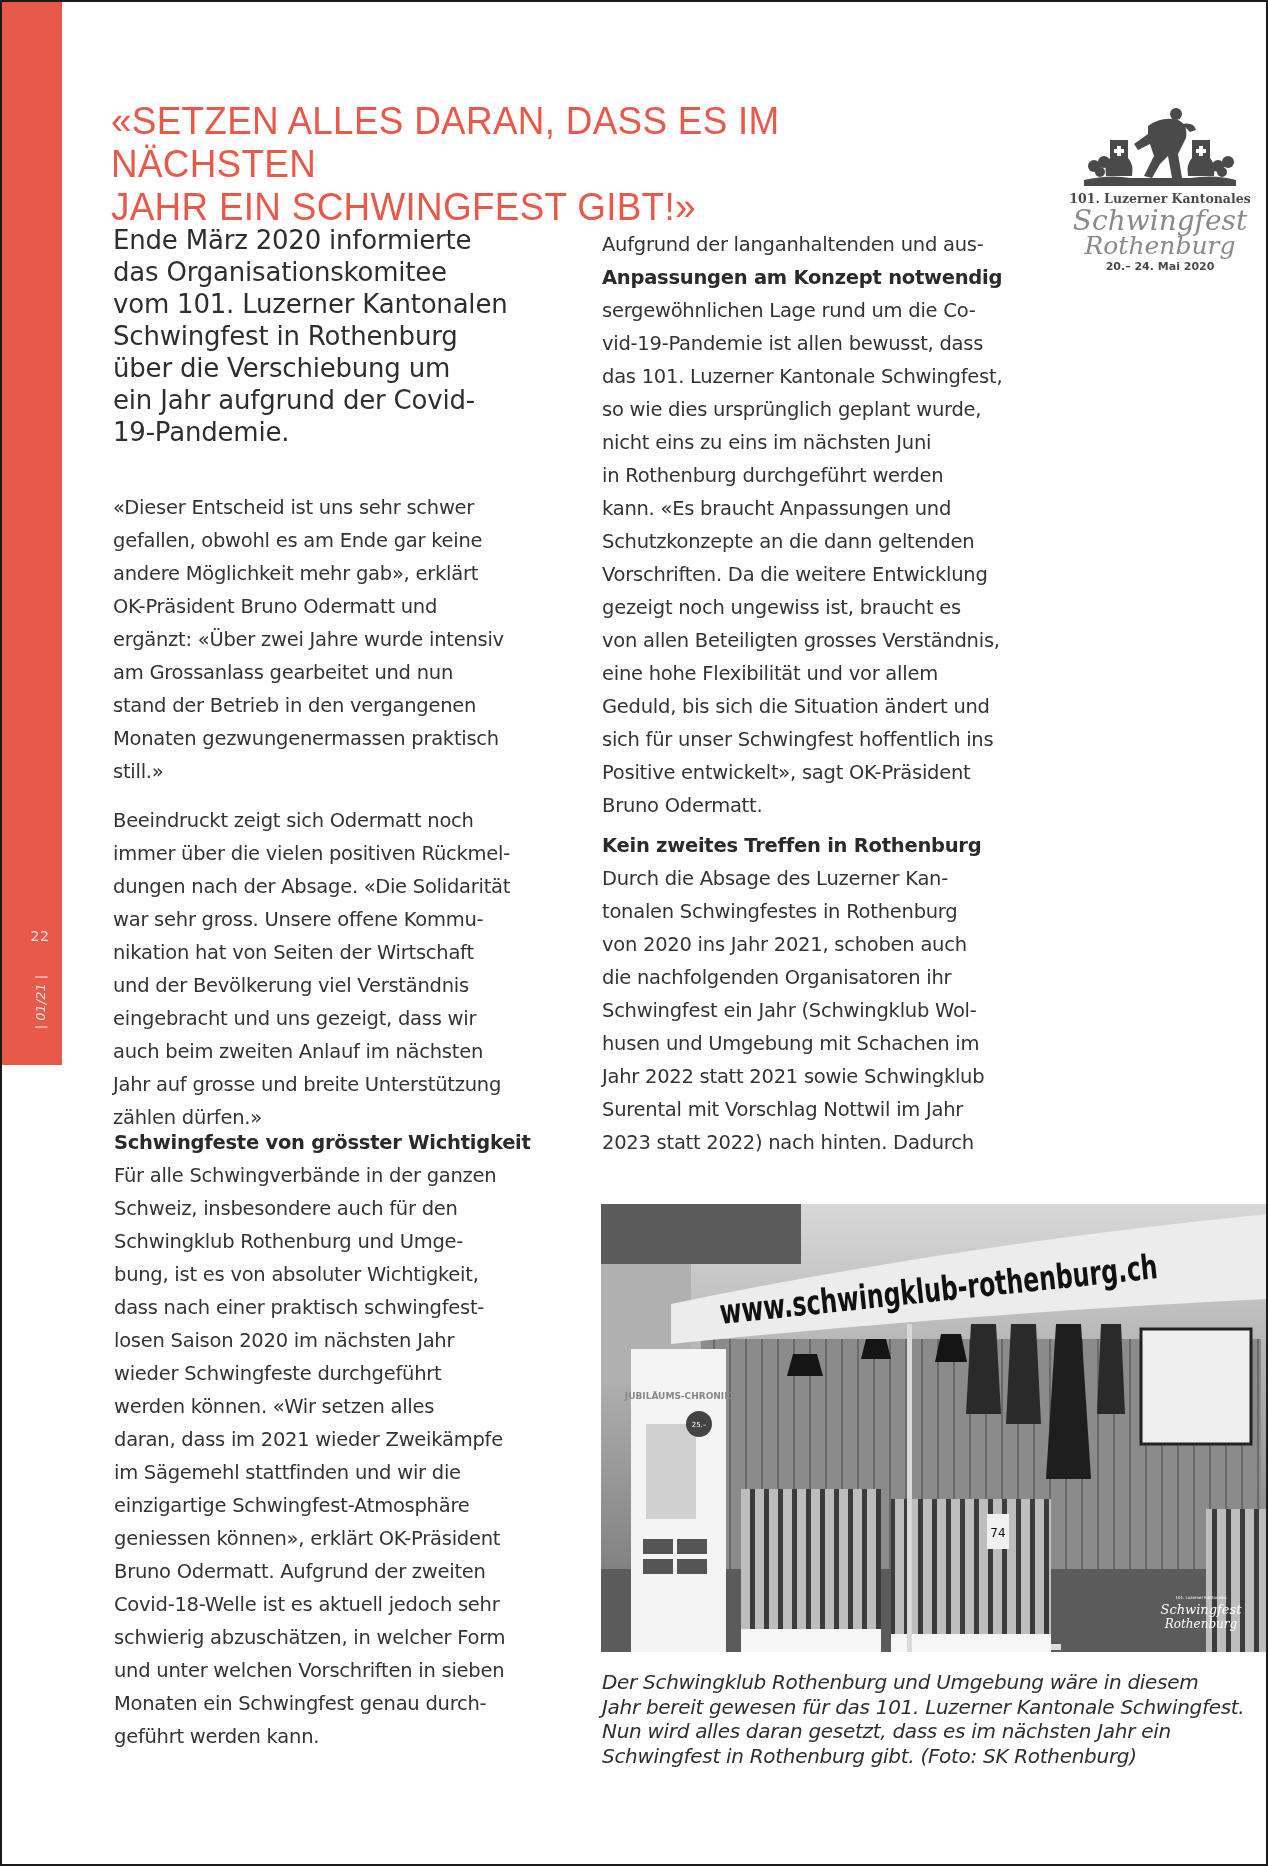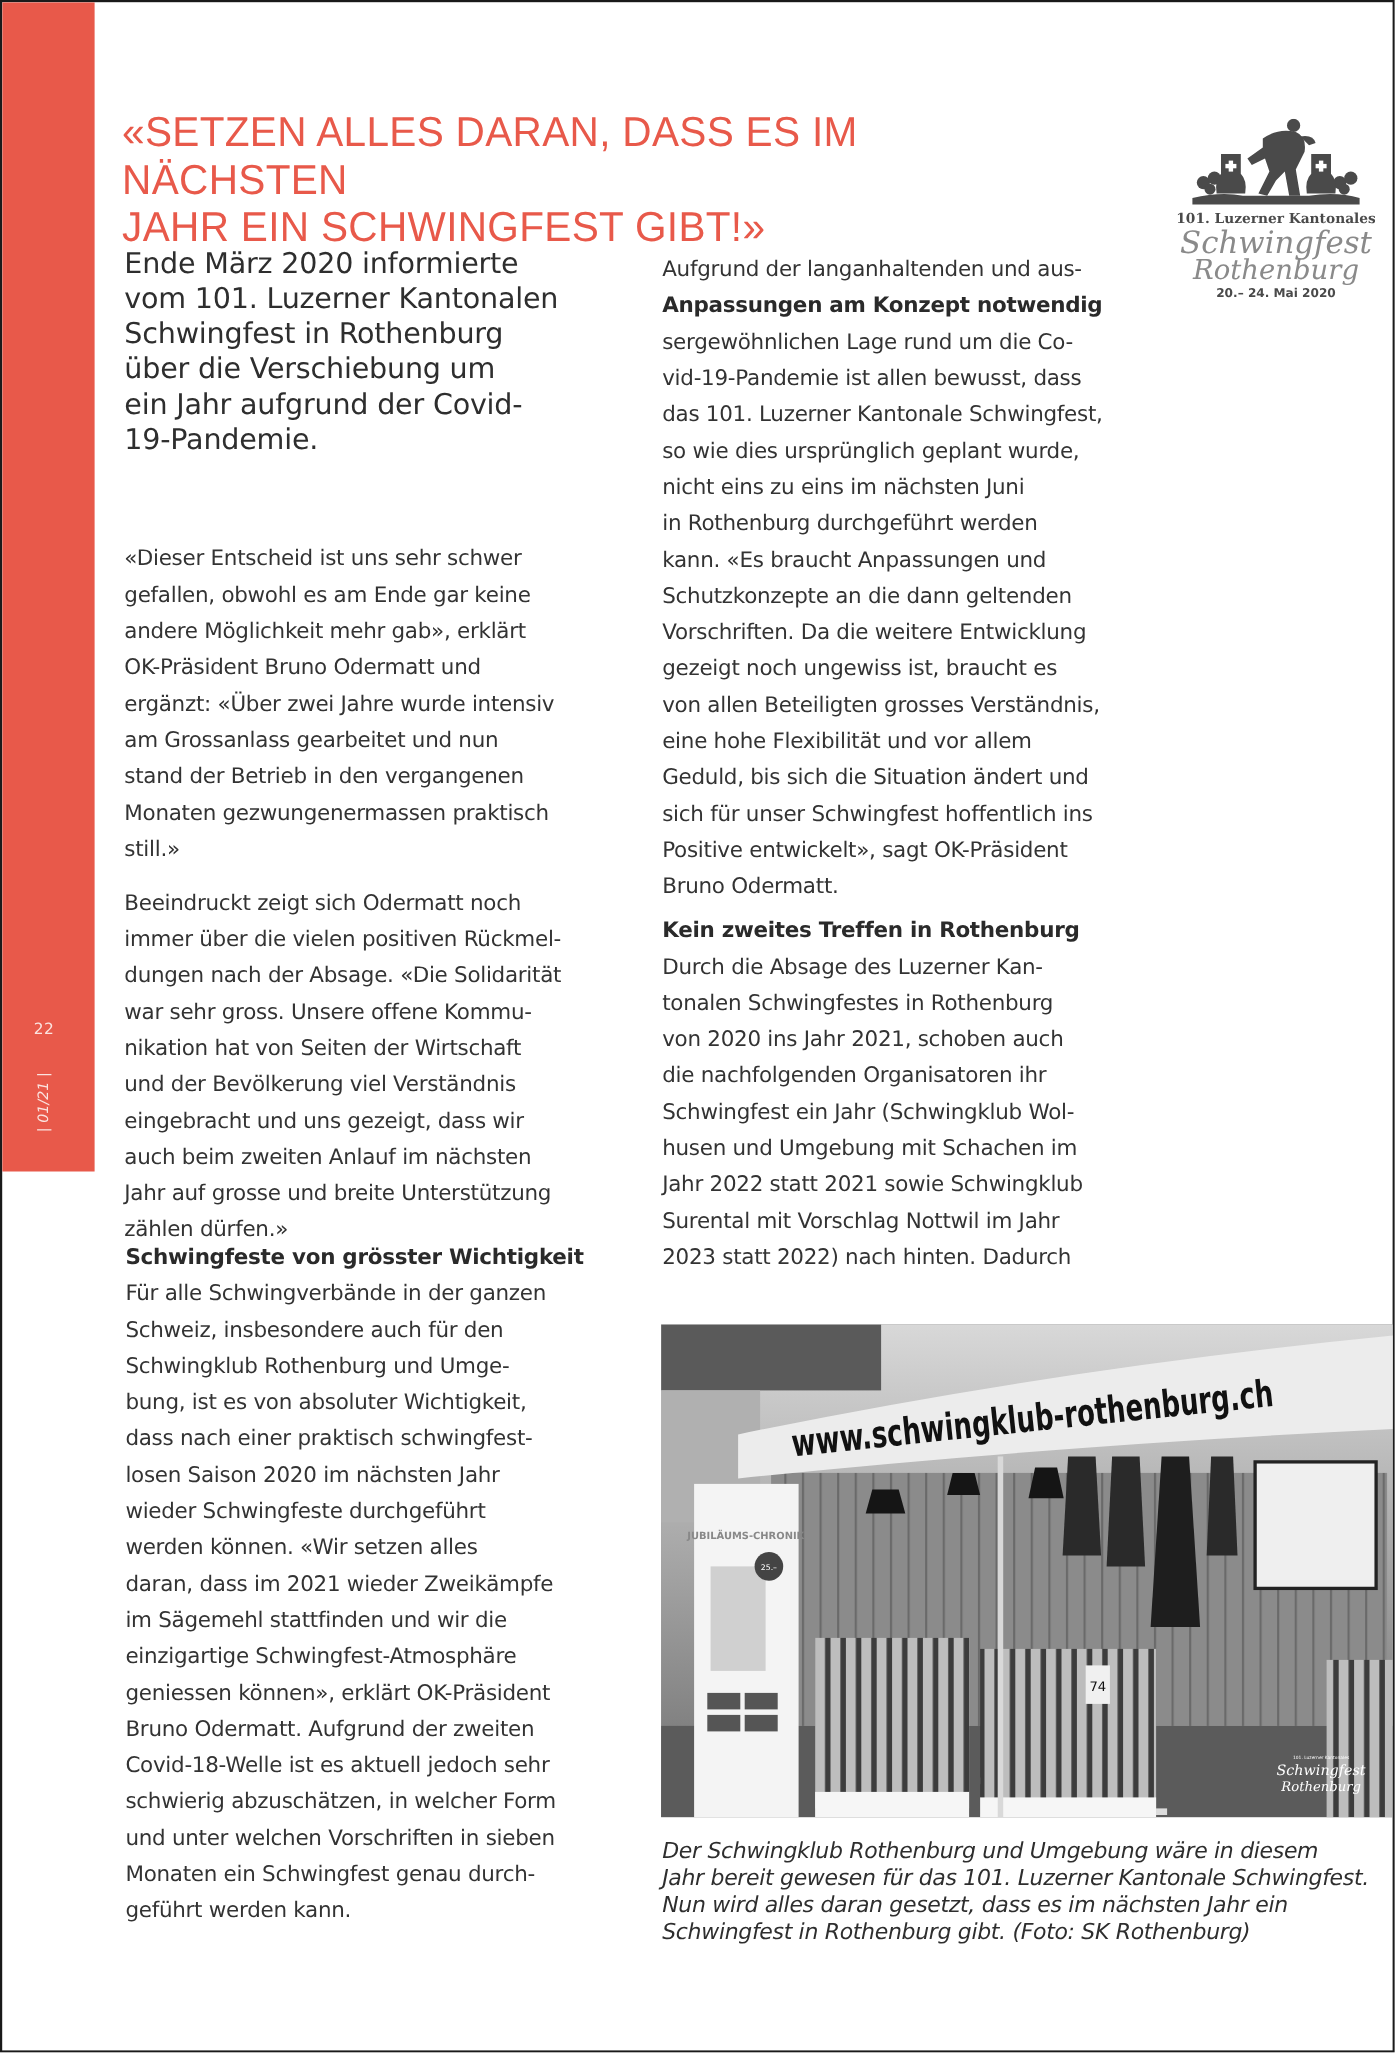--- a/index.html
+++ b/index.html
@@ -3,21 +3,21 @@
 <meta charset="utf-8">
 <style>
   html, body { margin: 0; padding: 0; background: #ffffff; }
   body { width: 1268px; height: 1866px; position: relative; overflow: hidden; }
   .page {
     position: absolute; left: 0; top: 0; width: 1264px; height: 1862px;
     border: 2px solid #1a1a1a; background: #fff; overflow: hidden;
     font-family: "DejaVu Sans", sans-serif; color: #2e2e2e;
   }
   .sidebar {
-    position: absolute; left: 0; top: 0; width: 84px; height: 1063px;
+    position: absolute; left: 0; top: 0; width: 60px; height: 1063px;
     background: #E8594A;
   }
   .page-number {
     position: absolute; left: 0; width: 76px; top: 926px; text-align: center;
     color: #fbe3df; font-size: 14px; letter-spacing: 0.5px;
     font-family: "DejaVu Sans", sans-serif;
   }
   .issue {
     position: absolute; left: 38px; top: 1000px; transform: translate(-50%, -50%) rotate(-90deg);
     color: #fbe3df; font-size: 13px; white-space: nowrap; font-style: italic;
@@ -96,20 +96,21 @@
         <rect x="126" y="41" width="10" height="4"></rect>
     </g>
     <text x="90" y="95" text-anchor="middle" font-family="DejaVu Serif, serif" font-weight="bold" font-size="12.5" fill="#4a4a4a">101. Luzerner Kantonales</text>
     <text x="90" y="122" text-anchor="middle" font-family="DejaVu Serif, serif" font-style="italic" font-size="28" fill="#8a8a8a">Schwingfest</text>
     <text x="90" y="146" text-anchor="middle" font-family="DejaVu Serif, serif" font-style="italic" font-size="25" fill="#8a8a8a">Rothenburg</text>
     <text x="90" y="162" text-anchor="middle" font-family="DejaVu Sans, sans-serif" font-weight="bold" font-size="11" fill="#4a4a4a">20.– 24. Mai 2020</text>
   </svg>
 
   <p class="intro">
     <span style="display:block;white-space:nowrap">Ende März 2020 informierte</span>
+    <span style="display:block;white-space:nowrap">das Organisationskomitee</span>
     <span style="display:block;white-space:nowrap">vom 101. Luzerner Kantonalen</span>
     <span style="display:block;white-space:nowrap">Schwingfest in Rothenburg</span>
     <span style="display:block;white-space:nowrap">über die Verschiebung um</span>
     <span style="display:block;white-space:nowrap">ein Jahr aufgrund der Covid-</span>
     <span style="display:block;white-space:nowrap">19-Pandemie.</span>
   </p>
 
   <div id="left-col">
       <p class="para" style="left: 111px; top: 489px;">
         <span class="line">«Dieser Entscheid ist uns sehr schwer</span>

